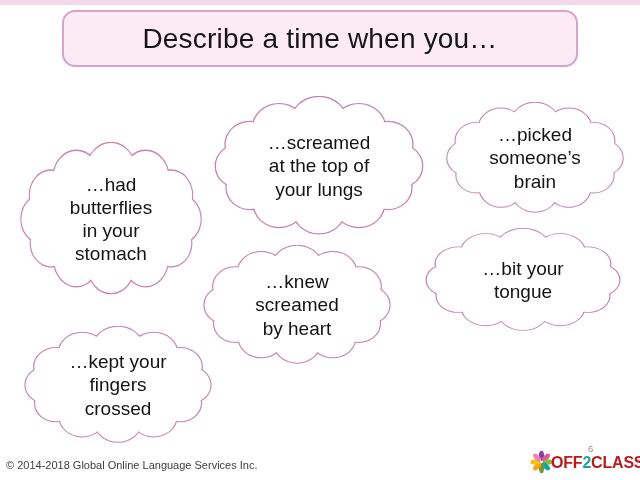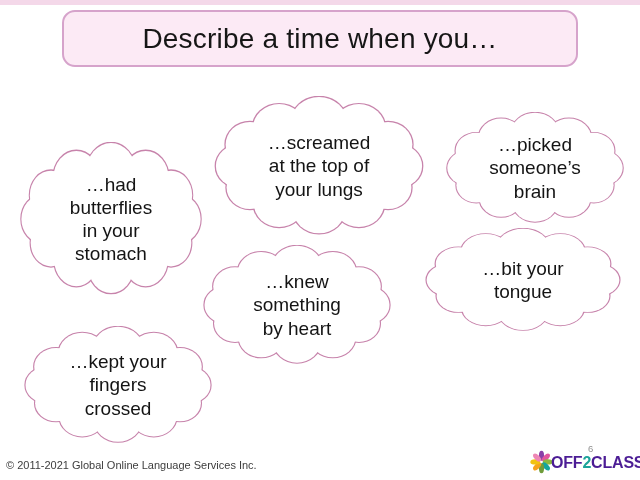--- a/index.html
+++ b/index.html
@@ -18,31 +18,31 @@
   .cloud{position:absolute;}
   .cloud svg.shape{position:absolute;left:0;top:0;width:100%;height:100%;display:block;}
   .cloud-text{
     position:absolute;left:0;top:0;right:0;bottom:0;
     display:flex;align-items:center;justify-content:center;
     text-align:center;white-space:pre-line;
     font-size:19px;line-height:1.22;color:#141414;
   }
   .c1{left:18px;top:142px;width:186px;height:154px;}
   .c2{left:212px;top:96px;width:214px;height:140px;}
-  .c3{left:444px;top:112px;width:182px;height:112px;}
+  .c3{left:444px;top:102px;width:182px;height:112px;}
   .c4{left:201px;top:245px;width:192px;height:120px;}
   .c5{left:423px;top:228px;width:200px;height:104px;}
   .c6{left:22px;top:326px;width:192px;height:118px;}
   .c7{left:331px;top:355px;width:199px;height:98px;}
   .copyright{position:absolute;left:6px;top:459px;font-size:11px;color:#3d3d3d;}
   .page-number{position:absolute;left:588px;top:443px;font-size:9.5px;color:#909090;}
   .logo{position:absolute;left:530px;top:448px;display:flex;align-items:flex-end;}
   .logo .flower{width:23px;height:26px;margin-right:-2px;}
   .logo-text{font-size:16px;font-weight:bold;letter-spacing:-0.2px;line-height:1;padding-bottom:3px;}
-  .logo-text .dark{color:#4c1d95;}
+  .logo-text .dark{color:#b91c1c;}
   .logo-text .teal{color:#1ca39a;}
 </style>
 </head>
 <body>
 
 <div class="slide">
 
   <svg class="defs-svg" aria-hidden="true">
     <symbol id="cloudshape" viewBox="0 0 220 156" preserveAspectRatio="none">
       <g fill="#ffffff" stroke="#c783ab" stroke-width="2.6">
@@ -109,21 +109,21 @@
     <div class="cloud-text">…picked
 someone’s
 brain</div>
   </div>
 
   <div class="cloud c4">
     <svg class="shape">
         <use href="#cloudshape"></use>
       </svg>
     <div class="cloud-text">…knew
-something
+screamed
 by heart</div>
   </div>
 
   <div class="cloud c5">
     <svg class="shape">
         <use href="#cloudshape"></use>
       </svg>
     <div class="cloud-text">…bit your
 tongue</div>
   </div>
@@ -131,21 +131,21 @@
   <div class="cloud c6">
     <svg class="shape">
         <use href="#cloudshape"></use>
       </svg>
     <div class="cloud-text">…kept your
 fingers
 crossed</div>
   </div>
 
 
-  <div class="copyright">© 2011-2021 Global Online Language Services Inc.</div>
+  <div class="copyright">© 2014-2018 Global Online Language Services Inc.</div>
 
   <div class="page-number">6</div>
 
   <div class="logo">
     <svg class="flower" viewBox="0 0 24 27">
       <g>
         <ellipse cx="12" cy="8" rx="2.7" ry="5.2" fill="#8a3fa8" transform="rotate(0 12 14.5)"></ellipse>
         <ellipse cx="12" cy="8" rx="2.7" ry="5.2" fill="#e2569e" transform="rotate(45 12 14.5)"></ellipse>
         <ellipse cx="12" cy="8" rx="2.7" ry="5.2" fill="#8db83d" transform="rotate(90 12 14.5)"></ellipse>
         <ellipse cx="12" cy="8" rx="2.7" ry="5.2" fill="#14a59c" transform="rotate(135 12 14.5)"></ellipse>

